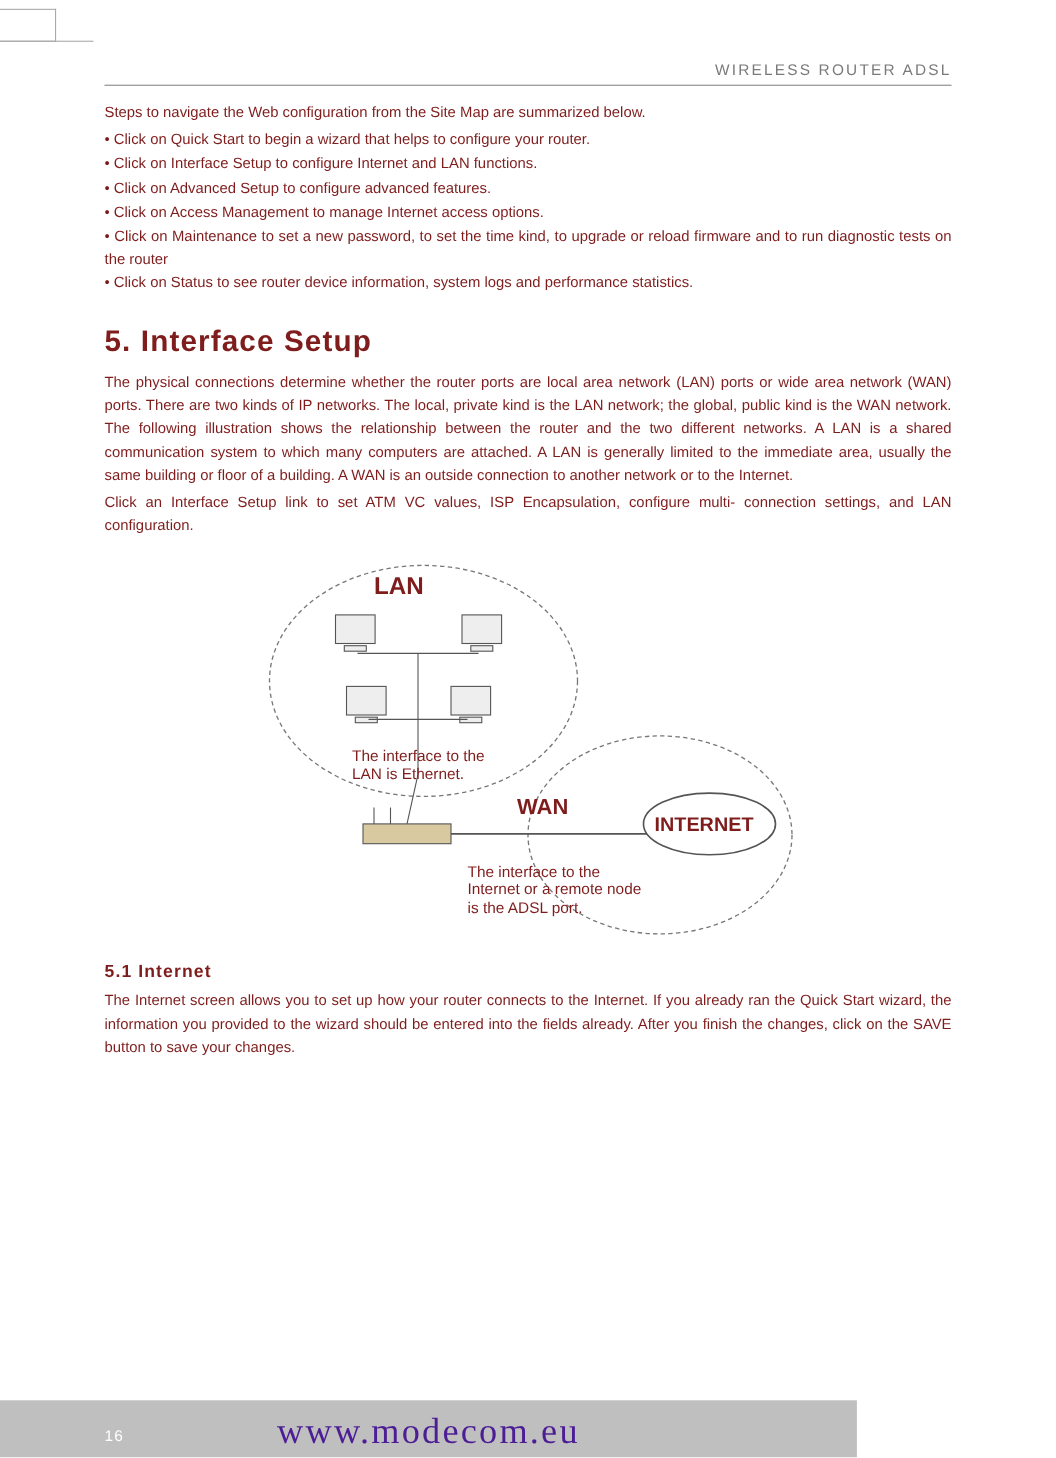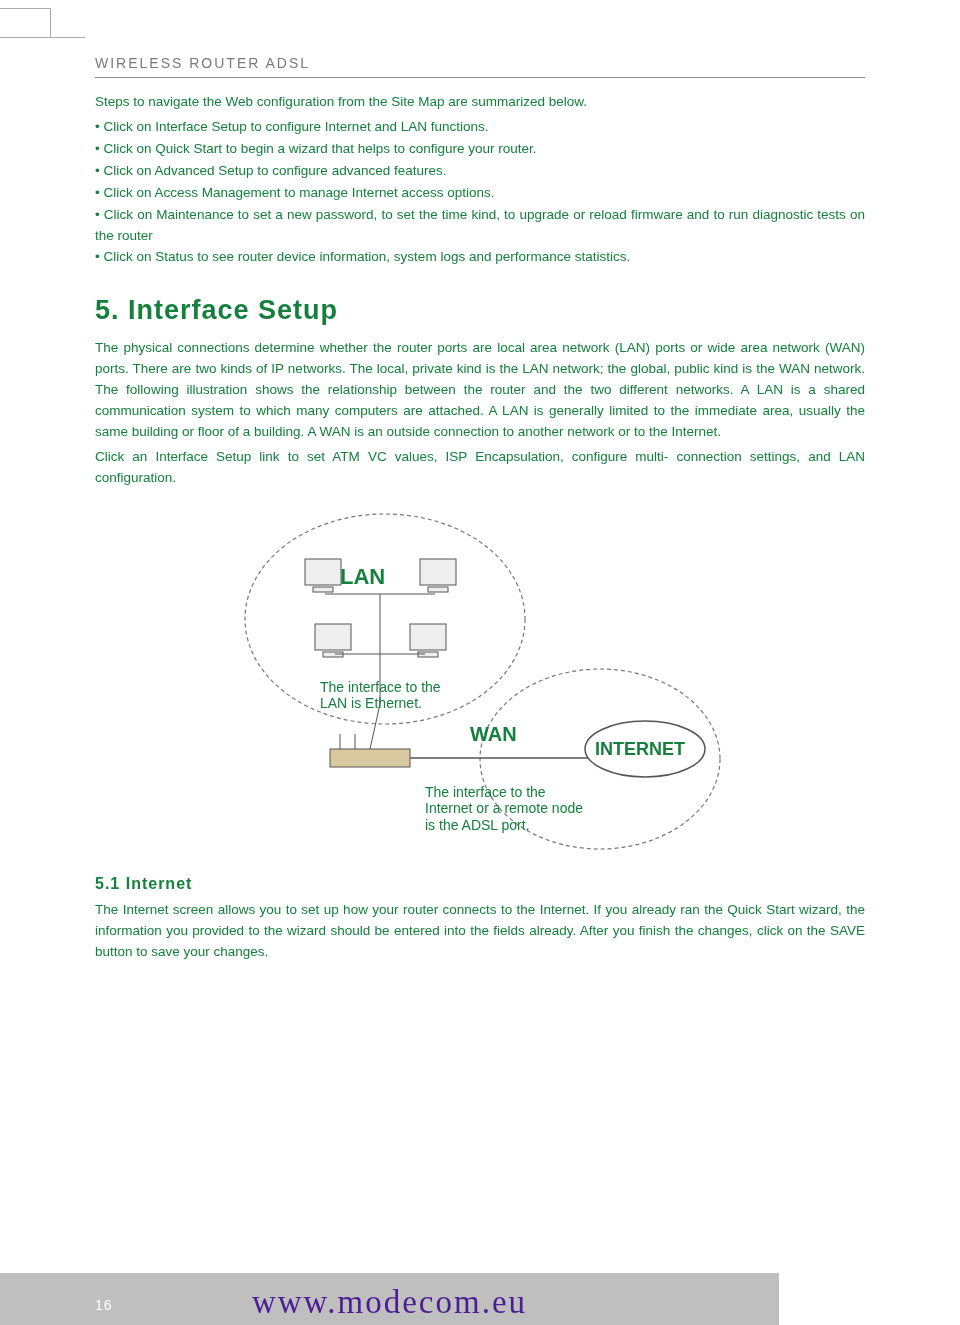--- a/index.html
+++ b/index.html
@@ -1,22 +1,22 @@
 <!DOCTYPE html>
 <html><head>
 <meta charset="utf-8">
 <style>
   html,body{margin:0;padding:0;background:#fff;}
   body{width:960px;height:1325px;position:relative;font-family:Arial,Helvetica,sans-serif;color:#222;}
   .tab{position:absolute;left:0;top:8px;width:50px;height:28px;border:1px solid #aaa;border-left:none;}
   .tab-line{position:absolute;left:0;top:37px;width:85px;border-top:1px solid #aaa;}
   .page{position:absolute;left:95px;top:55px;width:770px;}
-  .running-head{font-family:"Arial Black",Arial,sans-serif;letter-spacing:2px;font-size:14px;color:#7a7a7a;margin-bottom:6px;}
+  .running-head{font-family:"Arial Black",Arial,sans-serif;letter-spacing:2px;font-size:14px;color:#7a7a7a;margin-bottom:6px;text-align:right;}
   .hr{border:none;border-top:1px solid #888;margin:0 0 14px 0;}
-  .body{font-size:13.5px;line-height:1.55;color:#15803d;text-align:justify;}
+  .body{font-size:13.5px;line-height:1.55;color:#7f1d1d;text-align:justify;}
   .body p{margin:0 0 4px 0;}
   .bullets{margin:2px 0 10px 0;}
   .bullets div{margin:1px 0;}
   .bullets .lead::before{content:"• ";}
   .h1{font-family:"Arial Black",Arial,sans-serif;font-weight:900;font-size:27px;letter-spacing:1px;margin:22px 0 6px 0;}
   .h2{font-family:"Arial Black",Arial,sans-serif;font-weight:900;font-size:16px;letter-spacing:1px;margin:18px 0 4px 0;}
   .diagram{width:500px;height:350px;margin:15px auto 10px auto;position:relative;}
   .footer{position:absolute;left:0;bottom:0;width:779px;height:52px;background:#bfbfbf;}
   .footer .pg{position:absolute;left:95px;bottom:12px;color:#fff;font-size:14px;letter-spacing:1px;}
   .footer .url{position:absolute;left:0;right:0;text-align:center;bottom:4px;color:#4c1d95;font-size:33px;letter-spacing:2px;font-family:Liberation Serif, serif;}
@@ -32,22 +32,22 @@
 <div class="tab"></div>
 <div class="tab-line"></div>
 
 <div class="page">
   <div class="running-head">WIRELESS ROUTER ADSL</div>
   <hr class="hr">
 
   <div class="body">
     <p>Steps to navigate the Web configuration from the Site Map are summarized below.</p>
     <div class="bullets">
+      <div class="lead">Click on Quick Start to begin a wizard that helps to configure your router.</div>
       <div class="lead">Click on Interface Setup to configure Internet and LAN functions.</div>
-      <div class="lead">Click on Quick Start to begin a wizard that helps to configure your router.</div>
       <div class="lead">Click on Advanced Setup to configure advanced features.</div>
       <div class="lead">Click on Access Management to manage Internet access options.</div>
       <div class="lead">Click on Maintenance to set a new password, to set the time kind, to upgrade or reload firmware and to run diagnostic tests on the router</div>
       <div class="lead">Click on Status to see router device information, system logs and performance statistics.</div>
     </div>
 
     <div class="h1">5. Interface Setup</div>
     <p>The physical connections determine whether the router ports are local area network (LAN) ports or wide area network (WAN) ports. There are two kinds of IP networks. The local, private kind is the LAN network; the global, public kind is the WAN network. The following illustration shows the relationship between the router and the two different networks. A LAN is a shared communication system to which many computers are attached. A LAN is generally limited to the immediate area, usually the same building or floor of a building. A WAN is an outside connection to another network or to the Internet.</p>
     <p>Click an Interface Setup link to set ATM VC values, ISP Encapsulation, configure multi- connection settings, and LAN configuration.</p>
 
@@ -82,21 +82,21 @@
         </g>
 
         <line x1="150" y1="200" x2="140" y2="245" stroke="#555"></line>
 
         <line x1="180" y1="254" x2="385" y2="254" stroke="#555" stroke-width="1.5"></line>
 
         <g fill="#fff" stroke="#555" stroke-width="1.5">
           <ellipse cx="415" cy="245" rx="60" ry="28"></ellipse>
         </g>
       </svg>
-      <div class="dlabel big" style="left:110px;top:12px;margin-top:44px;">LAN</div>
+      <div class="dlabel big" style="left:110px;top:12px;">LAN</div>
       <div class="dlabel mid" style="left:240px;top:215px;">WAN</div>
       <div class="dlabel mid" style="left:365px;top:232px;font-size:18px;">INTERNET</div>
       <div class="dlabel cap" style="left:90px;top:175px;width:130px;">The interface to the LAN is Ethernet.</div>
       <div class="dlabel cap" style="left:195px;top:280px;width:170px;">The interface to the Internet or a remote node is the ADSL port.</div>
     </div>
 
     <div class="h2">5.1 Internet</div>
     <p>The Internet screen allows you to set up how your router connects to the Internet. If you already ran the Quick Start wizard, the information you provided to the wizard should be entered into the fields already. After you finish the changes, click on the SAVE button to save your changes.</p>
   </div>
 </div>

